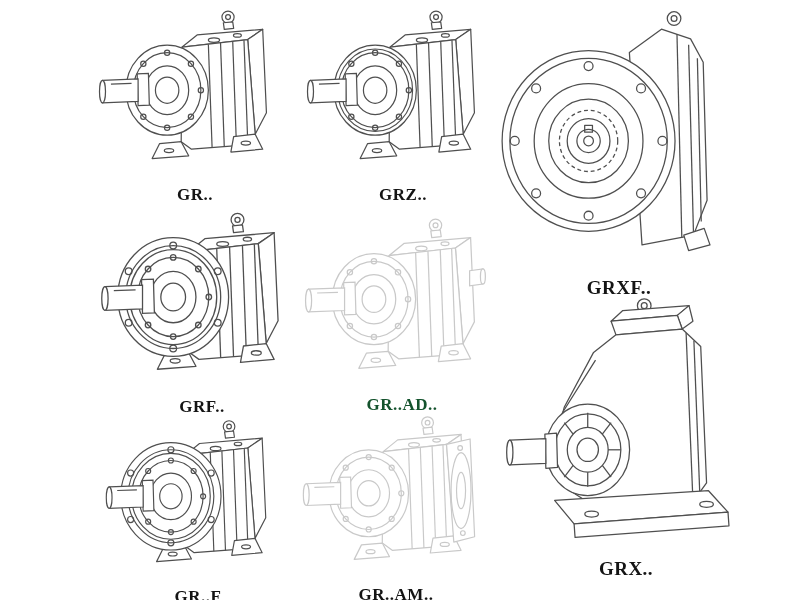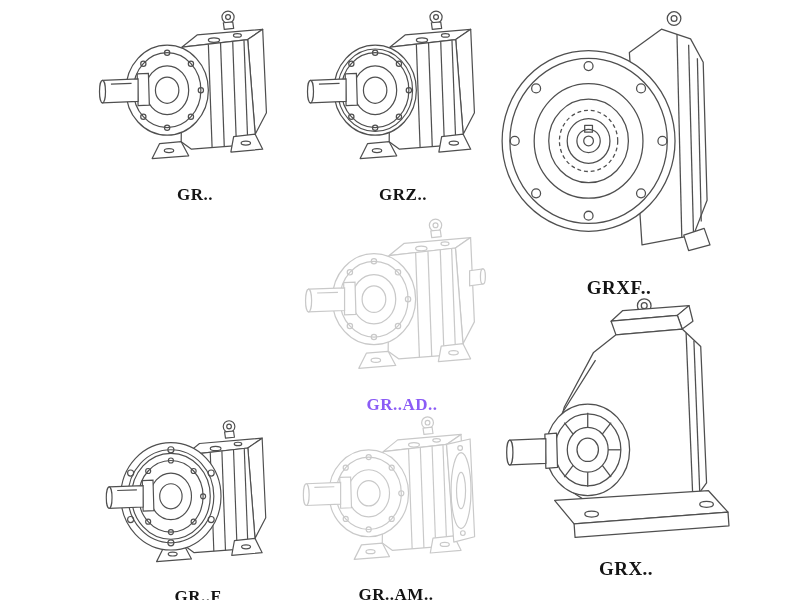--- a/index.html
+++ b/index.html
@@ -171,29 +171,38 @@
     <figcaption class="caption">GRZ..</figcaption>
   </figure>
 
   <figure class="figure solid pos-grxf">
     <svg viewBox="0 0 230 280" width="226" height="272">
       <use href="#p-flangefront"></use>
     </svg>
     <figcaption class="caption caption-lg">GRXF..</figcaption>
   </figure>
 
+  <figure class="figure solid pos-grf">
+    <svg viewBox="0 0 200 190" width="200" height="188">
+      <use href="#p-body"></use>
+        <use href="#p-flangering"></use>
+        <use href="#p-housing"></use>
+        <use href="#p-shaft"></use>
+    </svg>
+    <figcaption class="caption">GRF..</figcaption>
+  </figure>
 
   <figure class="figure faint pos-grad">
     <svg viewBox="0 0 200 190" width="200" height="180">
       <use href="#p-body"></use>
         <use href="#p-inputshaft"></use>
         <use href="#p-housing"></use>
         <use href="#p-shaft"></use>
     </svg>
-    <figcaption class="caption" style="color:#8b5cf6">GR..AD..</figcaption>
+    <figcaption class="caption" style="color:#14532d">GR..AD..</figcaption>
   </figure>
 
   <figure class="figure solid pos-grff">
     <svg viewBox="0 0 200 190" width="188" height="170">
       <use href="#p-body"></use>
         <use href="#p-flangering"></use>
         <use href="#p-housing"></use>
         <use href="#p-shaft"></use>
     </svg>
     <figcaption class="caption">GR..F</figcaption>

